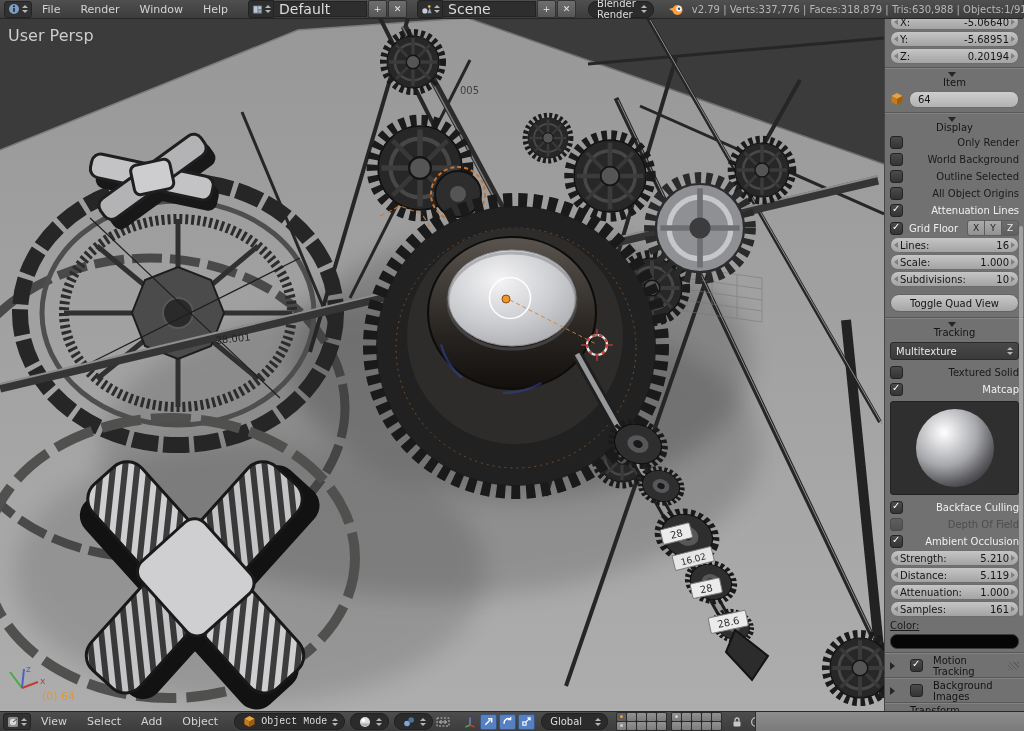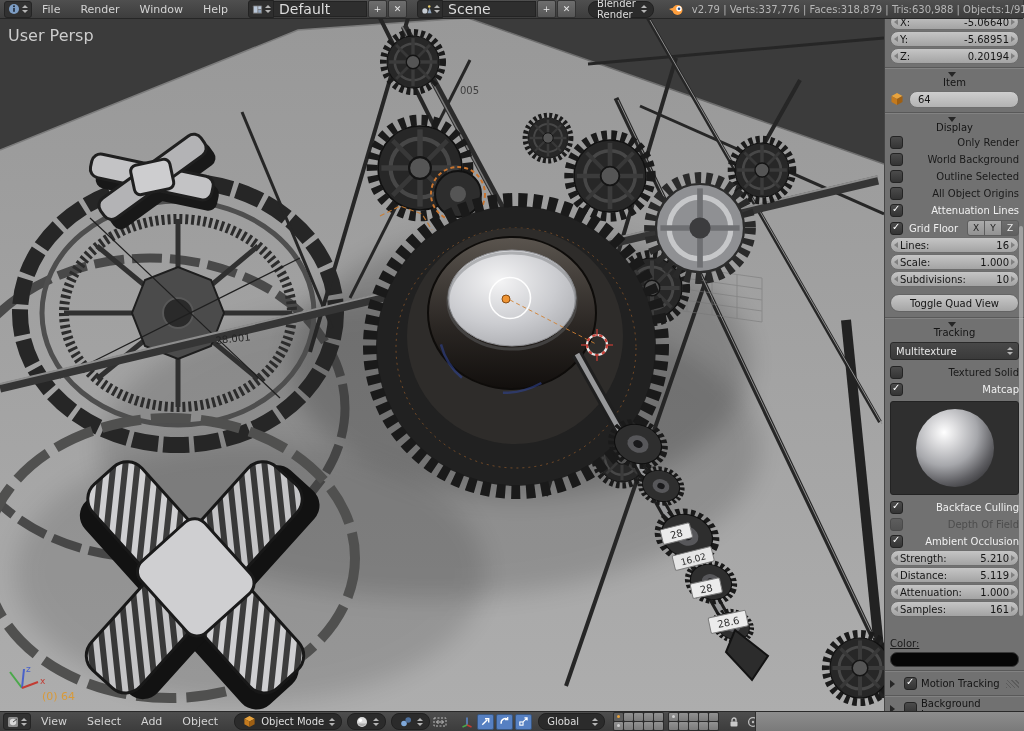--- a/index.html
+++ b/index.html
@@ -90,23 +90,23 @@
       border:1px solid #646464;display:flex;align-items:center;justify-content:center;
       color:#141414;margin:7px 0 5px;}
   .dselect{height:16px;border-radius:3px;background:linear-gradient(#484848,#3a3a3a);
       border:1px solid #2a2a2a;color:#e8e8e8;display:flex;align-items:center;
       padding:0 5px;margin:4px 0;gap:38px;}
   .dselect .updown{margin-left:auto;}
   .matcap{height:92px;background:#2f2f2f;border:1px solid #232323;border-radius:3px;
       display:flex;align-items:center;justify-content:center;margin:3px 0 4px;}
   .mcsphere{width:78px;height:78px;border-radius:50%;
       background:radial-gradient(circle at 36% 30%,#ffffff,#dcdcde 18%,#a6a7ab 45%,#5e5e62 68%,#202022 92%);}
-  .colorlabel{height:13px;display:flex;align-items:center;color:#1a1a1a;margin-top:20px;text-decoration:underline;}
+  .colorlabel{height:13px;display:flex;align-items:center;color:#1a1a1a;margin-top:2px;text-decoration:underline;}
   .swatch{height:13px;border-radius:7px;background:#060606;border:1px solid #3a3a3a;margin:2px 0 3px;}
-  .chead{display:flex;align-items:center;height:17px;gap:4px;color:#141414;}
+  .chead{display:flex;align-items:center;height:17px;gap:10px;color:#141414;}
   .sscroll{position:absolute;right:1px;top:208px;width:4px;height:390px;border-radius:2px;
       background:rgba(210,210,210,.5);}
 
   
   .vp-art{position:absolute;left:0;top:18px;z-index:1;}
   .vp-label{position:absolute;left:8px;top:26px;z-index:10;color:#cdcdcd;font-size:16px;}
   .vp-frame{position:absolute;left:42px;top:690px;z-index:10;color:#d89a3a;font-size:11px;}
   .vp-axis{position:absolute;left:6px;top:664px;z-index:10;}
 </style>
 </head>
@@ -587,21 +587,21 @@
     <span class="updown">
         <i class="u"></i>
         <i class="d"></i>
       </span>
   </div>
   <span class="menu-item">View</span>
   <span class="menu-item">Select</span>
   <span class="menu-item">Add</span>
   <span class="menu-item">Object</span>
 
-  <div class="pillselect" style="margin-left:6px;">
+  <div class="pillselect" style="margin-left:6px;font-family:Liberation Mono, monospace;">
     <svg width="13" height="13" viewBox="0 0 14 14">
         <path d="M7 1 12.5 4 7 7 1.5 4Z" fill="#e8a33d"></path>
         <path d="M1.5 4 7 7v6L1.5 10Z" fill="#c47a1e"></path>
         <path d="M12.5 4 7 7v6l5.5-3Z" fill="#9e5f13"></path>
       </svg>
     <span>Object Mode</span>
     <span class="updown">
         <i class="u"></i>
         <i class="d"></i>
       </span>

